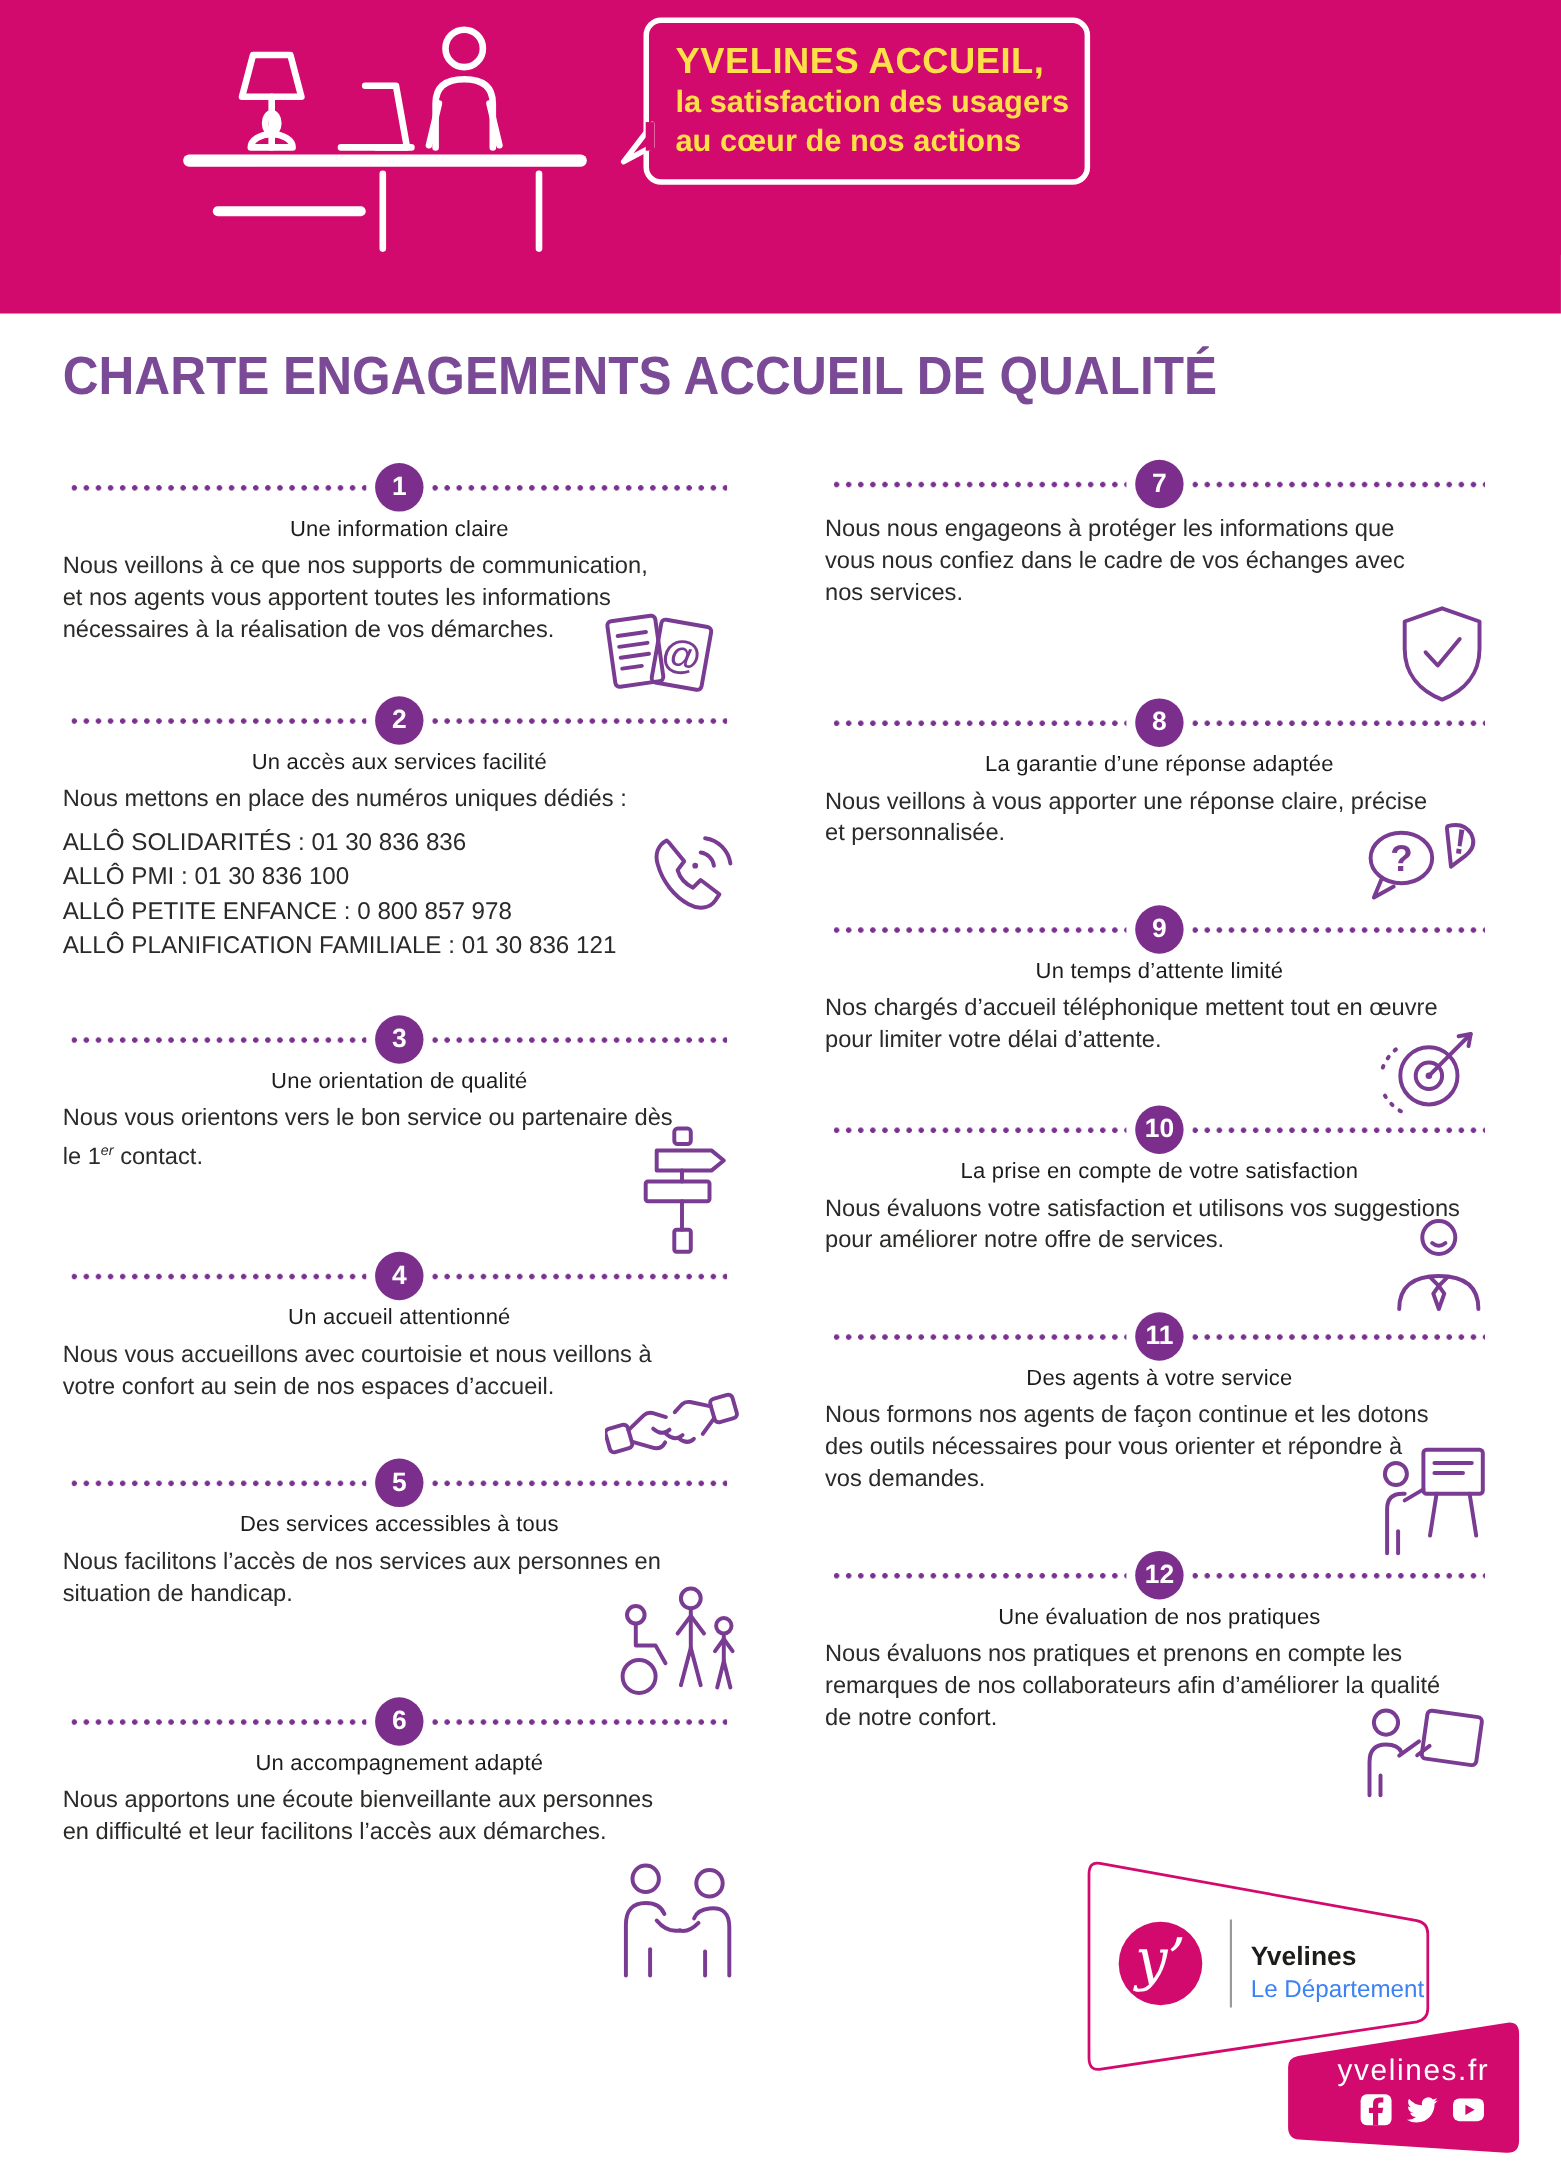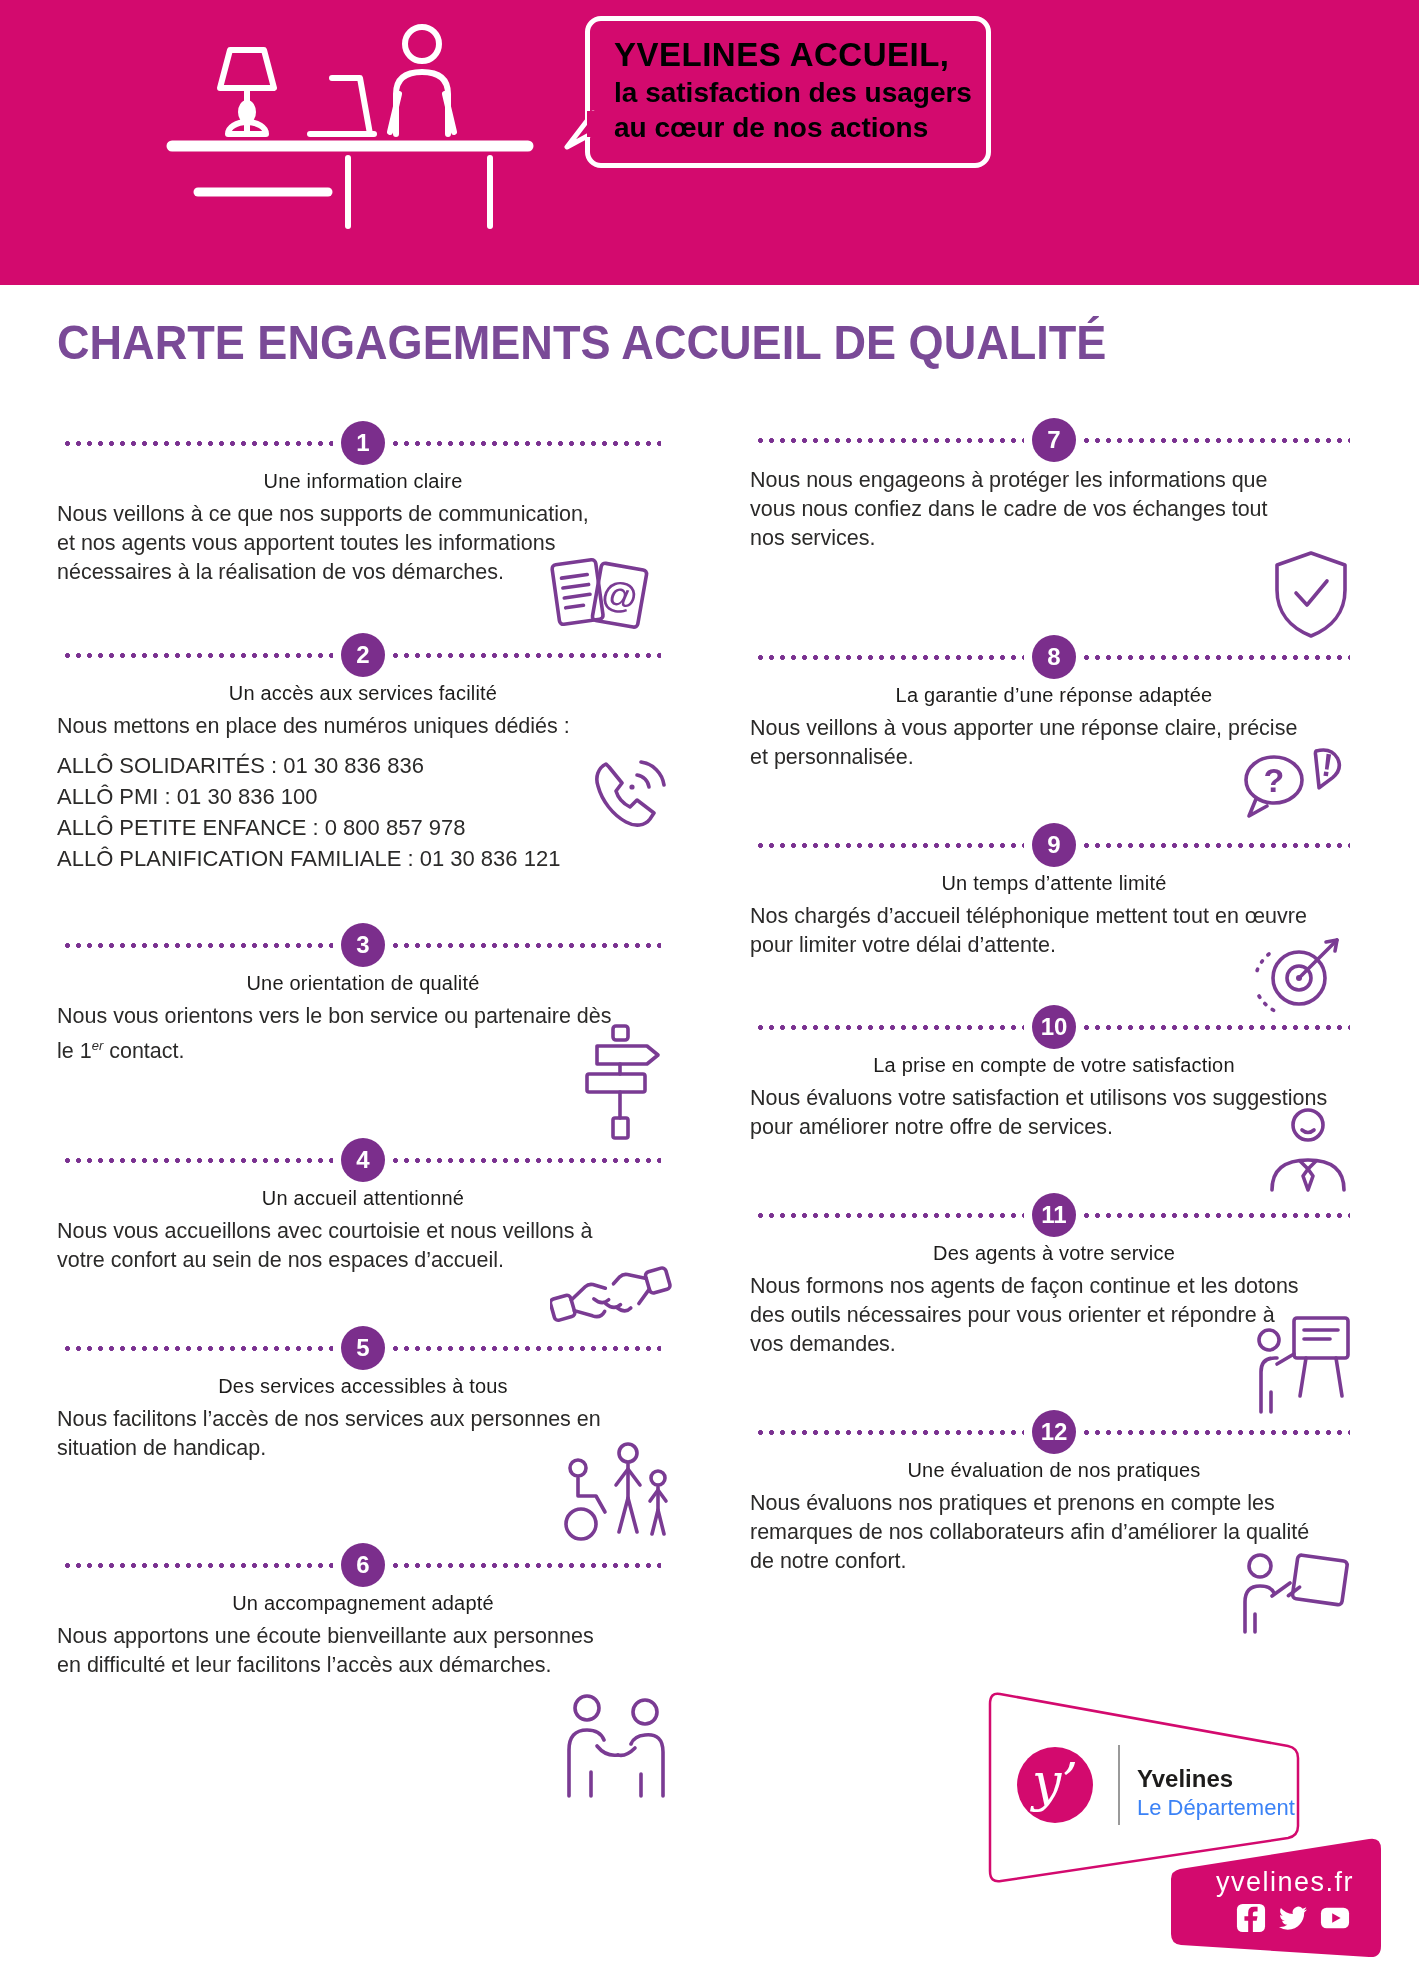--- a/index.html
+++ b/index.html
@@ -6,21 +6,21 @@
   body {
     width:1419px; height:1969px; position:relative; background:#ffffff;
     font-family:"Liberation Sans", sans-serif; color:#2b2a29; overflow:hidden;
   }
   
   .banner { position:absolute; left:0; top:0; width:1419px; height:285px; background:#d30a6e; }
   .desk-svg { position:absolute; left:160px; top:22px; width:380px; height:212px; }
   .bubble {
     position:absolute; left:585px; top:16px; width:406px; height:152px;
     border:5px solid #ffffff; border-radius:16px; box-sizing:border-box;
-    padding:14px 10px 14px 24px; color:#000000;
+    padding:14px 10px 14px 24px; color:#fde047;
   }
   .bubble-l1 { font-size:33px; font-weight:bold; letter-spacing:.5px; line-height:40px; }
   .bubble-l2 { font-size:28px; font-weight:bold; line-height:35px; }
   .bubble-tail { position:absolute; left:-27px; bottom:10px; width:32px; height:44px; }
   
   .page-title {
     position:absolute; left:57px; top:314px; width:1330px; margin:0;
     font-size:49px; font-weight:bold; color:#7a4a97; letter-spacing:0;
     transform:scaleX(.92); transform-origin:left; white-space:nowrap;
   }
@@ -193,21 +193,21 @@
 </section>
 
 <section class="sec col-r" style="top:418px">
   <div class="divider">
     <div class="dots"></div>
     <div class="numcircle">7</div>
     <div class="dots"></div>
   </div>
   <div class="body">
     <div class="bl">Nous nous engageons à protéger les informations que</div>
-    <div class="bl">vous nous confiez dans le cadre de vos échanges tout</div>
+    <div class="bl">vous nous confiez dans le cadre de vos échanges avec</div>
     <div class="bl">nos services.</div>
   </div>
 </section>
 
 <section class="sec col-r" style="top:635px">
   <div class="divider">
     <div class="dots"></div>
     <div class="numcircle">8</div>
     <div class="dots"></div>
   </div>

